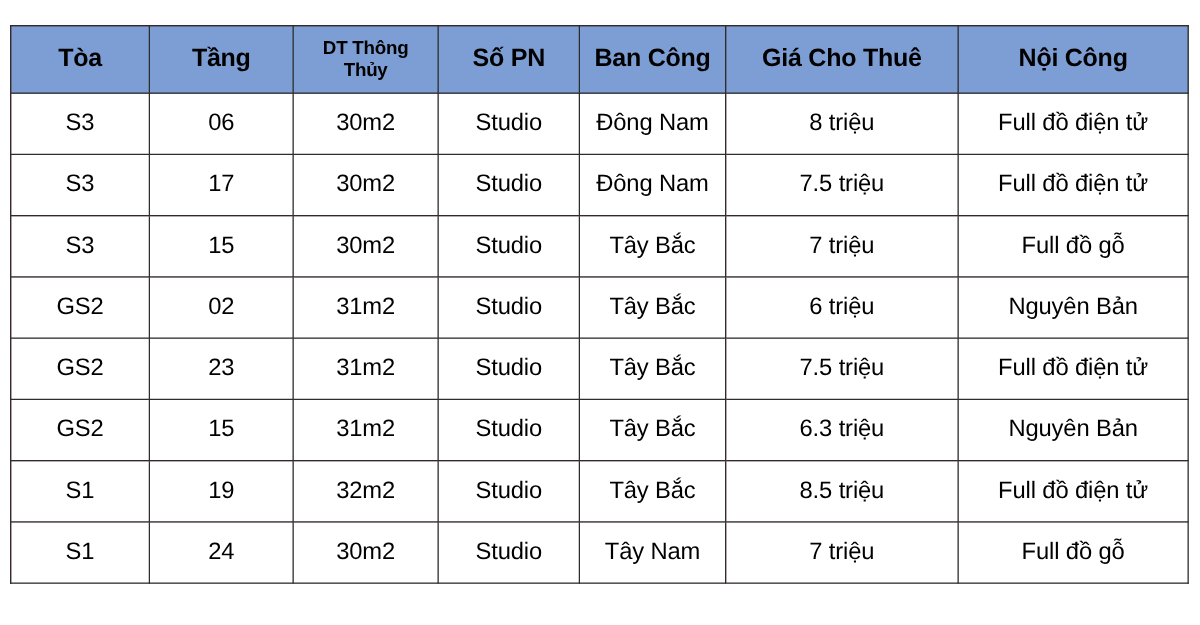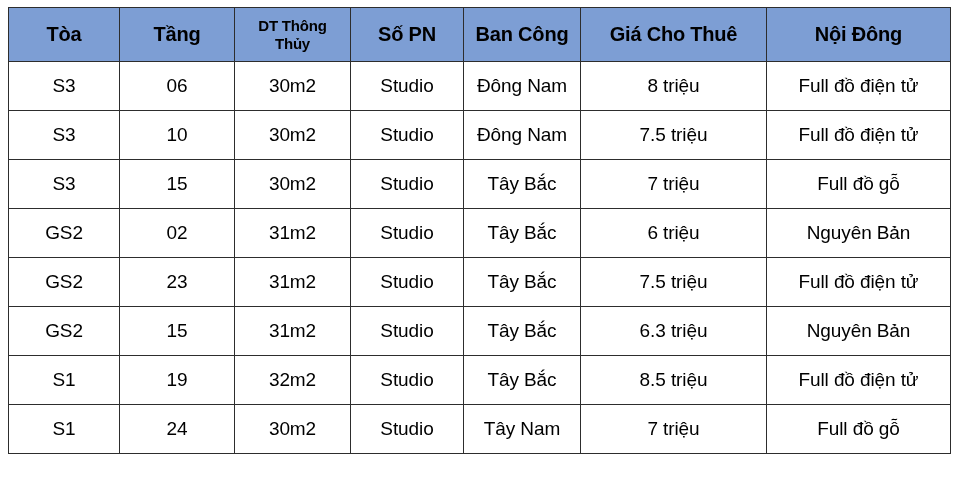--- a/index.html
+++ b/index.html
@@ -15,21 +15,21 @@
     position: relative;
     width: 960px;
     height: 500px;
     background: #ffffff;
     overflow: hidden;
   }
 
   table.listing-table {
     position: absolute;
     left: 8px;
-    top: 7px;
+    top: 20px;
     width: 942px;
     border-collapse: collapse;
     table-layout: fixed;
     background: #7f1d1d;
   }
 
   table.listing-table th,
   table.listing-table td {
     border: 1.6px solid #2d2d2d;
     text-align: center;
@@ -88,36 +88,36 @@
       <tr>
         <th>Tòa</th>
         <th>Tầng</th>
         <th class="two-line">
           <div>DT Thông</div>
           <div>Thủy</div>
         </th>
         <th>Số PN</th>
         <th>Ban Công</th>
         <th>Giá Cho Thuê</th>
-        <th>Nội Đông</th>
+        <th>Nội Công</th>
       </tr>
     </thead>
     <tbody id="table-body">
         <tr>
           <td>S3</td>
           <td>06</td>
           <td>30m2</td>
           <td>Studio</td>
           <td>Đông Nam</td>
           <td>8 triệu</td>
           <td>Full đồ điện tử</td>
         </tr>
         <tr>
           <td>S3</td>
-          <td>10</td>
+          <td>17</td>
           <td>30m2</td>
           <td>Studio</td>
           <td>Đông Nam</td>
           <td>7.5 triệu</td>
           <td>Full đồ điện tử</td>
         </tr>
         <tr>
           <td>S3</td>
           <td>15</td>
           <td>30m2</td>

